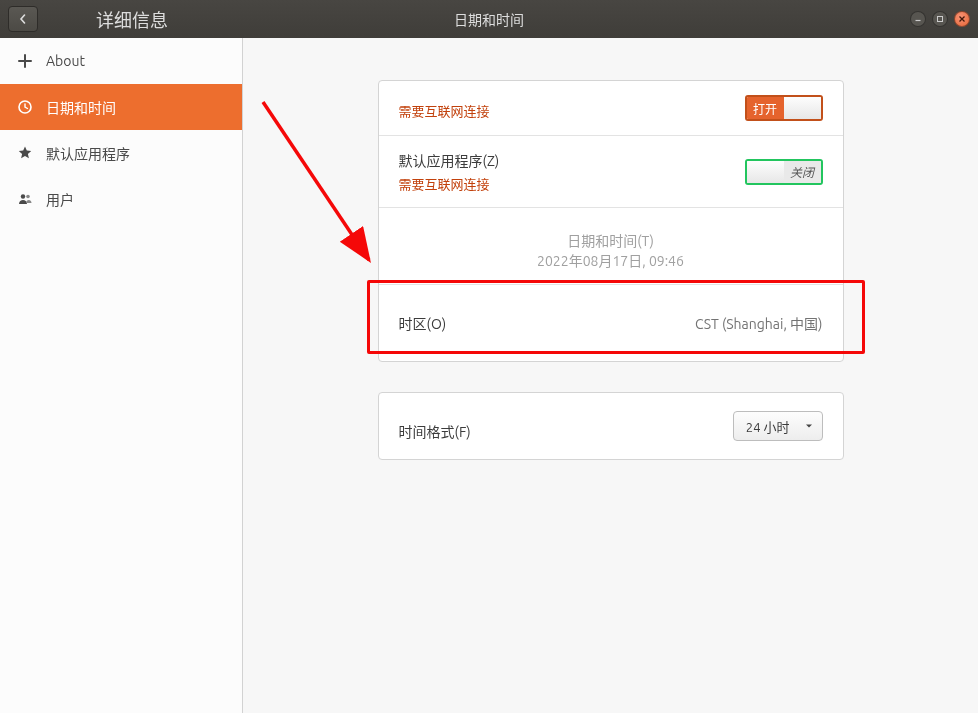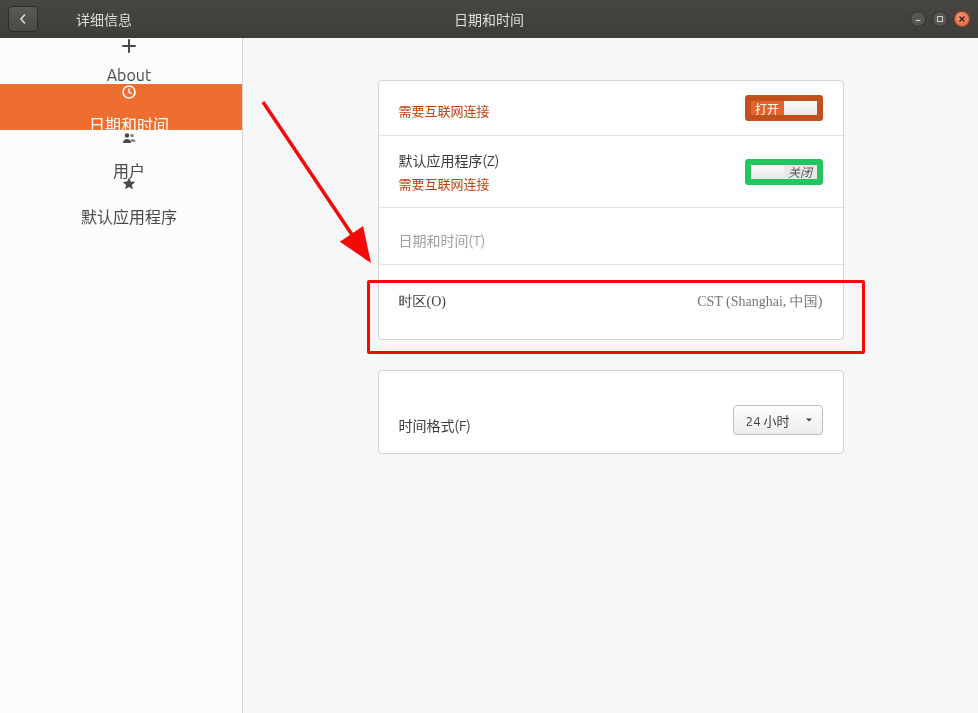--- a/index.html
+++ b/index.html
@@ -26,22 +26,22 @@
     margin-left: 8px;
     background: linear-gradient(to bottom, #5a5853, #4c4a45);
     border: 1px solid #2e2c29;
     border-radius: 4px;
     display: flex;
     align-items: center;
     justify-content: center;
     cursor: pointer;
   }
   .title-left {
-    margin-left: 38px;
-    font-size: 14px;
+    margin-left: 58px;
+    font-size: 18px;
     text-align: right;
   }
   .title-center {
     position: absolute;
     left: 50%;
     transform: translateX(-50%);
     font-size: 14px;
   }
   .win-controls {
     position: absolute;
@@ -70,25 +70,24 @@
   .sidebar {
     width: 243px;
     background: #fcfcfc;
     border-right: 1px solid #d2d2d2;
   }
   .side-item {
     height: 46px;
     display: flex;
     align-items: center;
     padding-left: 16px;
-    font-size: 16px;
+    font-size: 14px;
     color: #4a4a4a;
     cursor: pointer;
     gap: 12px;
-    flex-direction: column;
   }
   .side-item.active {
     background: #ed6e2e;
     color: #fff;
   }
   .side-icon { width: 18px; height: 18px; display:flex; align-items:center; justify-content:center; }
 
   .content {
     flex: 1;
     background: #f7f7f7;
@@ -123,21 +122,21 @@
   .row .value {
     font-size: 14px;
     color: #777;
   }
   .row.disabled .main-label,
   .row.disabled .value { color: #a0a0a0; }
   .toggle {
     width: 78px;
     height: 26px;
     border-radius: 3px;
-    border: 6px solid #22c55e;
+    border: 2px solid #22c55e;
     display: flex;
     align-items: flex-start;
     overflow: hidden;
     cursor: pointer;
   }
   .toggle.on { border-color: #c2501a; }
   .toggle .half {
     width: 50%;
     height: 100%;
     display: flex;
@@ -159,21 +158,20 @@
     height: 30px;
     border: 1px solid #bdbdbd;
     border-radius: 4px;
     background: linear-gradient(to bottom,#fdfdfd,#ededed);
     display: flex;
     align-items: center;
     padding: 0 8px 0 12px;
     font-size: 13px;
     gap: 14px;
     cursor: pointer;
-    margin-top: 16px;
   }
   .arrow-svg {
     position: absolute;
     pointer-events: none;
   }
 </style>
 </head>
 <body>
 
 <div class="titlebar">
@@ -218,36 +216,36 @@
         <svg width="16" height="16" viewBox="0 0 16 16">
             <circle cx="8" cy="8" r="6" stroke="#fff" stroke-width="1.6" fill="none"></circle>
             <path d="M8 5 L8 8 L10.5 9.5" stroke="#fff" stroke-width="1.4" fill="none" stroke-linecap="round"></path>
           </svg>
       </span>
       <span>日期和时间</span>
     </div>
     <div class="side-item">
       <span class="side-icon">
         <svg width="16" height="16" viewBox="0 0 16 16">
+            <path d="M8 1.5l1.8 4 4.4.4-3.3 3 1 4.3L8 11l-3.9 2.2 1-4.3L1.8 5.9l4.4-.4z" fill="#4a4a4a"></path>
+          </svg>
+      </span>
+      <span>默认应用程序</span>
+    </div>
+    <div class="side-item">
+      <span class="side-icon">
+        <svg width="16" height="16" viewBox="0 0 16 16">
             <circle cx="6" cy="5.5" r="2.2" fill="#4a4a4a"></circle>
             <path d="M2 13c0-2.5 2-4 4-4s4 1.5 4 4" fill="#4a4a4a"></path>
             <circle cx="11" cy="5.5" r="1.8" fill="#888"></circle>
             <path d="M9 12c0-2 1.5-3 2.8-3s2.7 1 2.7 3" fill="#888"></path>
           </svg>
       </span>
       <span>用户</span>
     </div>
-    <div class="side-item">
-      <span class="side-icon">
-        <svg width="16" height="16" viewBox="0 0 16 16">
-            <path d="M8 1.5l1.8 4 4.4.4-3.3 3 1 4.3L8 11l-3.9 2.2 1-4.3L1.8 5.9l4.4-.4z" fill="#4a4a4a"></path>
-          </svg>
-      </span>
-      <span>默认应用程序</span>
-    </div>
   </div>
 
   <div class="content">
 
     <div class="panel">
       <div class="row">
         <div>
           <div class="sub-label">需要互联网连接</div>
         </div>
         <div class="toggle on">
@@ -260,25 +258,26 @@
         <div>
           <div class="main-label">默认应用程序(Z)</div>
           <div class="sub-label">需要互联网连接</div>
         </div>
         <div class="toggle off">
           <div class="half knob"></div>
           <div class="half label">关闭</div>
         </div>
       </div>
 
-      <div class="row disabled" style="padding-top:22px;">
+      <div class="row disabled" style="padding-top:22px;flex-direction:column;">
         <div class="main-label">日期和时间(T)</div>
-      </div>
-
-      <div class="row" style="padding-top:28px;padding-bottom:28px;font-family:Liberation Serif, serif;">
+        <div class="value">2022年08月17日, 09:46</div>
+      </div>
+
+      <div class="row" style="padding-top:28px;padding-bottom:28px;">
         <div class="main-label">时区(O)</div>
         <div class="value" style="color:#737373;">CST (Shanghai, 中国)</div>
       </div>
     </div>
 
     <div class="panel" style="margin-top:30px;">
       <div class="row" style="padding-top:18px;padding-bottom:18px;align-items:flex-end;">
         <div class="main-label">时间格式(F)</div>
         <div class="combo">
           <span>24 小时</span>

